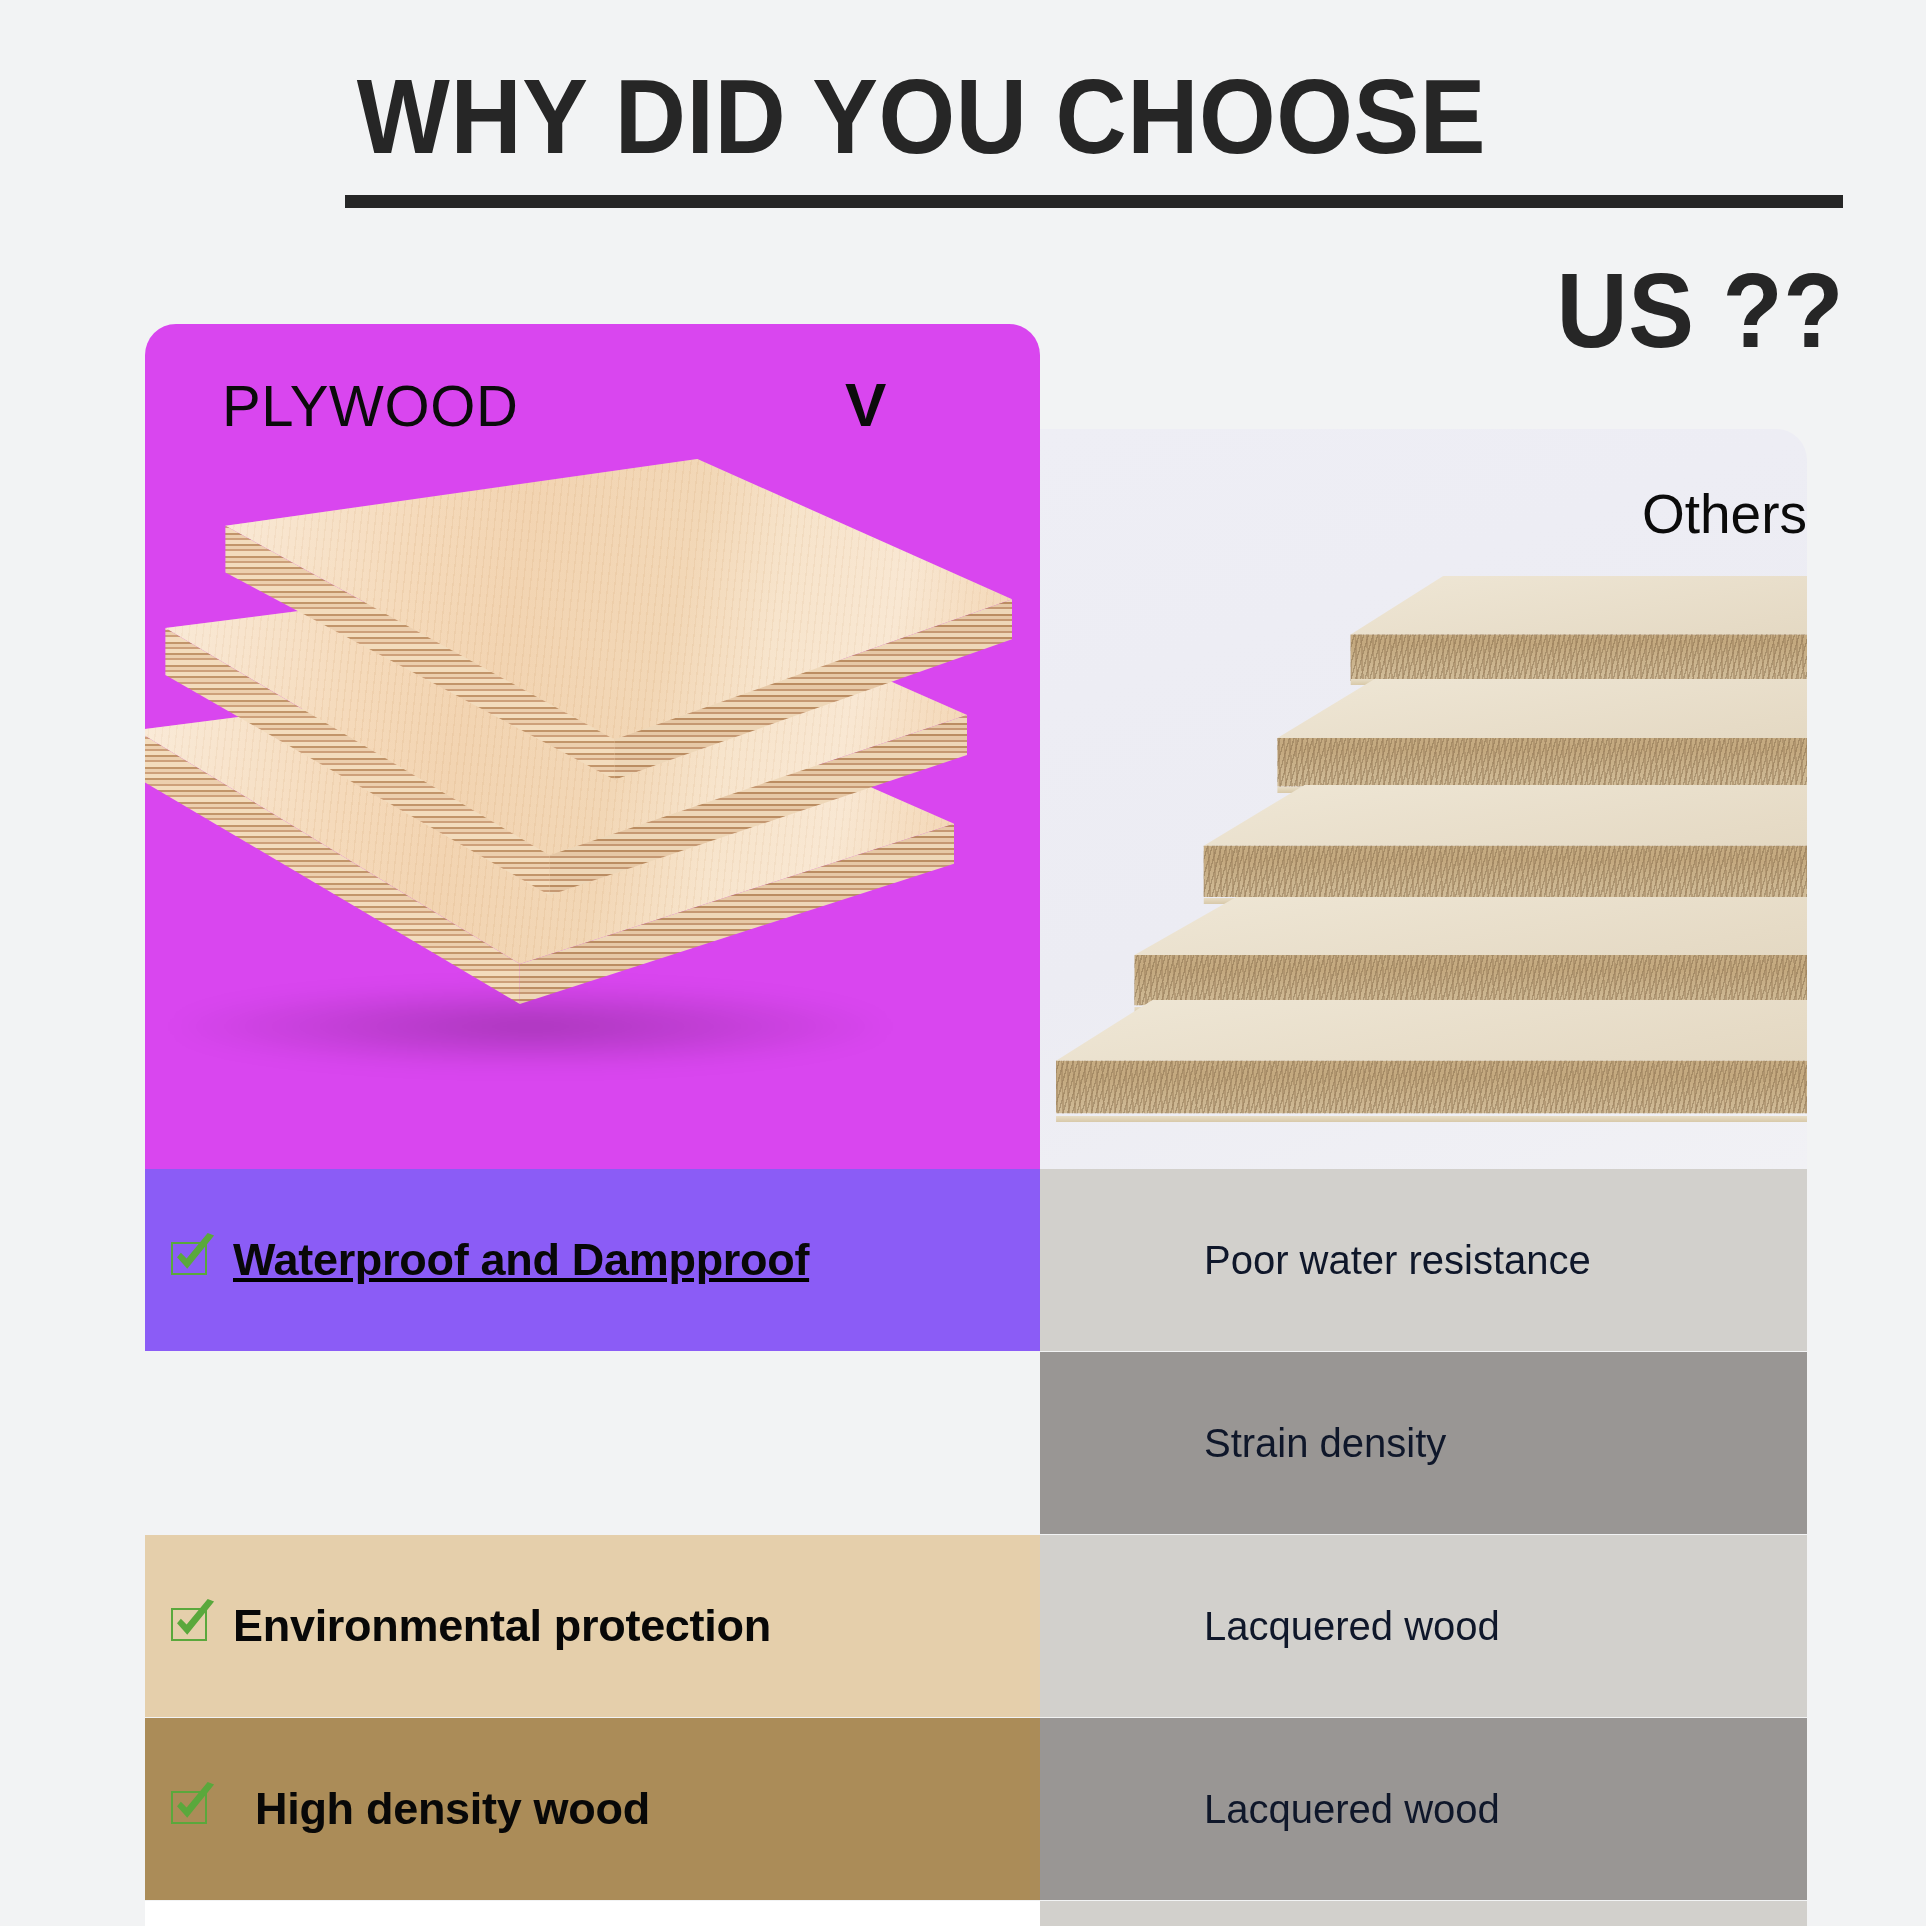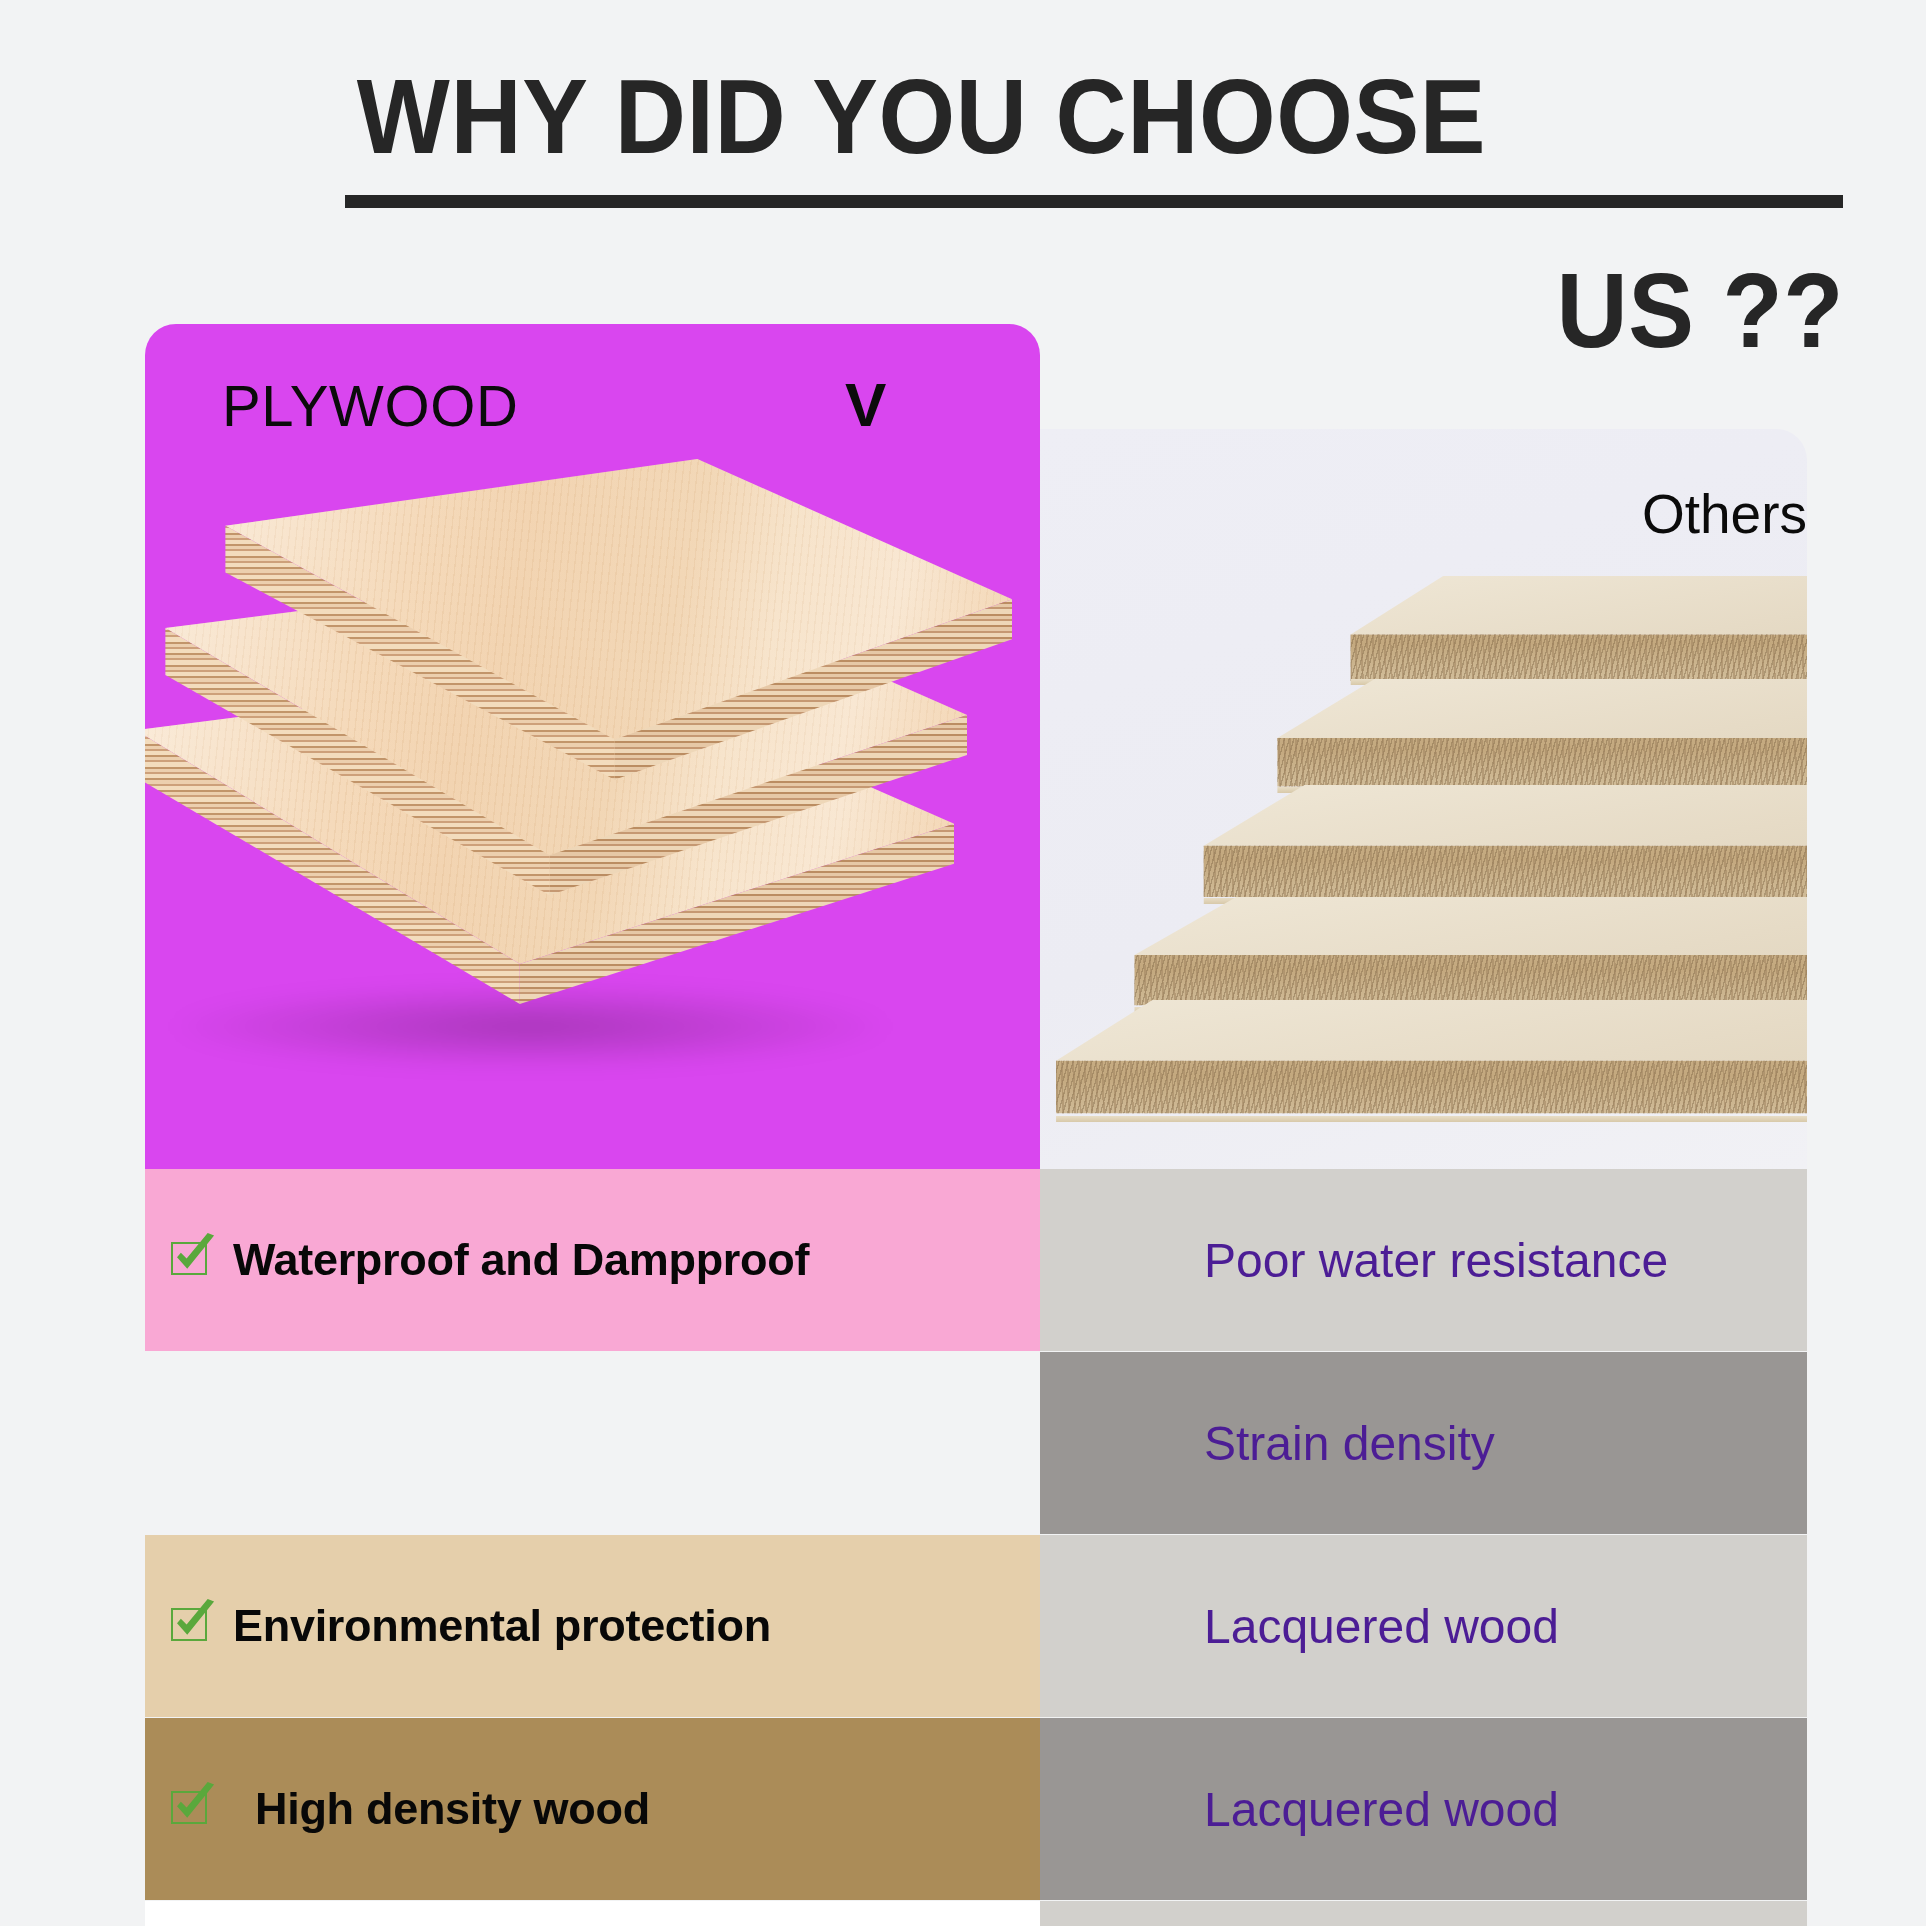--- a/index.html
+++ b/index.html
@@ -156,21 +156,21 @@
     position:absolute; left:0; top:3.9px; width:36px; height:33px;
     border:2.6px solid #5aa83c;
   }
   .check-box svg { position:absolute; left:-2.6px; top:-5.1px; }
   .left-text {
     font-size:45px; font-weight:bold; color:#080808;
     font-family:"Liberation Sans", sans-serif;
     letter-spacing:-0.3px; white-space:nowrap;
   }
   .right-text {
-    font-size:48px; color:#4c1d95;
+    font-size:40px; color:#0f172a;
     font-family:"Liberation Sans", sans-serif;
     white-space:nowrap;
   }
 </style>
 </head>
 <body>
 
 <div class="header">
   <div class="title-line1">WHY DID YOU CHOOSE</div>
   <div class="title-rule"></div>
@@ -248,21 +248,21 @@
       <div class="bedge" style="top:0; height:100%; clip-path:polygon(2% 44%, 100% 44%, 100% 82%, 2% 82%);"></div>
       <div class="blip" style="top:116px;
            clip-path:polygon(2% 0%, 100% 0%, 100% 100%, 2% 100%);"></div>
     </div>
   </div>
 </div>
 
 <div class="rows">
 
   <div class="row" style="top:0px; height:182px;">
-    <div class="cell-left" style="background:#f9a8d4;">
+    <div class="cell-left" style="background:#8b5cf6;text-decoration:underline;">
       <span class="check-box">
         <span class="bx"></span>
         <svg width="50" height="46" viewBox="0 0 78 72" aria-hidden="true">
           <path d="M14 38 L30 56 L72 4 L62 0 L29 40 L20 31 Z" fill="#5aa83c"></path>
         </svg>
       </span>
       <span class="left-text">Waterproof and Dampproof</span>
     </div>
     <div class="cell-right" style="background:#d2d0cc;">
       <span class="right-text">Poor water resistance</span>

